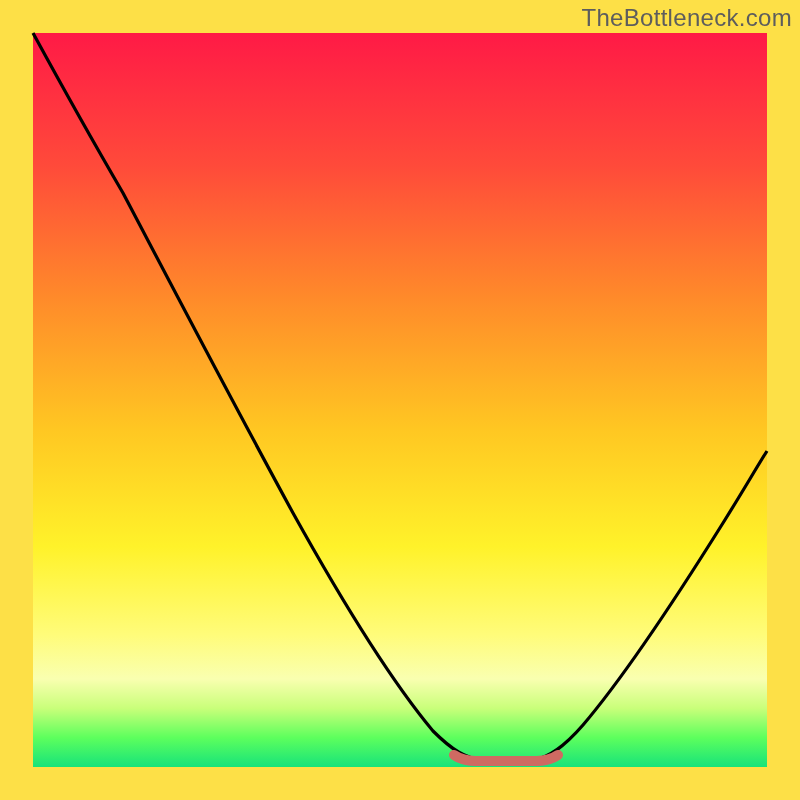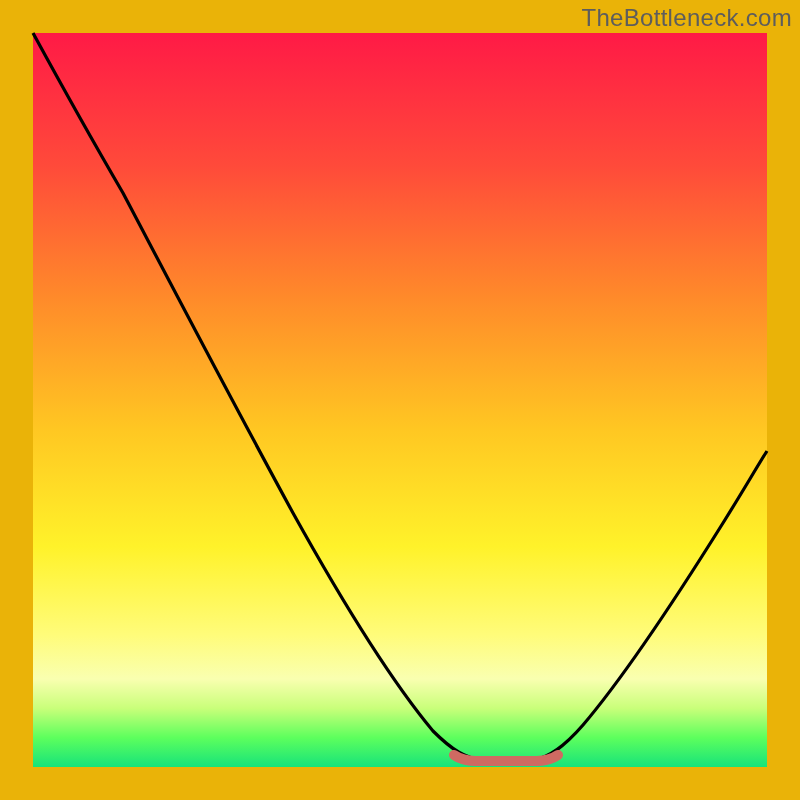--- a/index.html
+++ b/index.html
@@ -8,21 +8,21 @@
     width: 800px;
     height: 800px;
     overflow: hidden;
     background: #000;
     font-family: Arial, Helvetica, sans-serif;
   }
   .frame {
     position: relative;
     width: 800px;
     height: 800px;
-    background: #eab308;
+    background: #fde047;
   }
   .plot-area {
     position: absolute;
     left: 33px;
     top: 33px;
     width: 734px;
     height: 734px;
     
     background: linear-gradient(
       to bottom,

